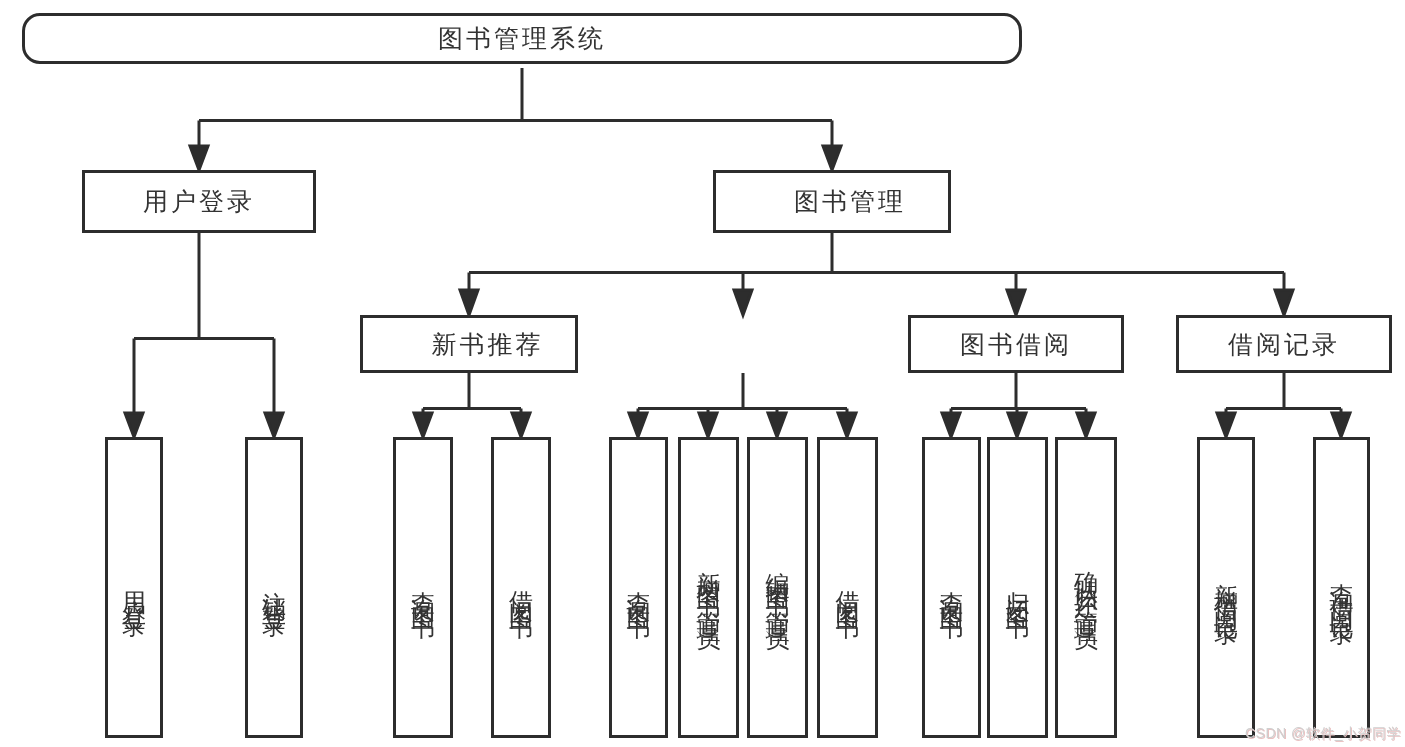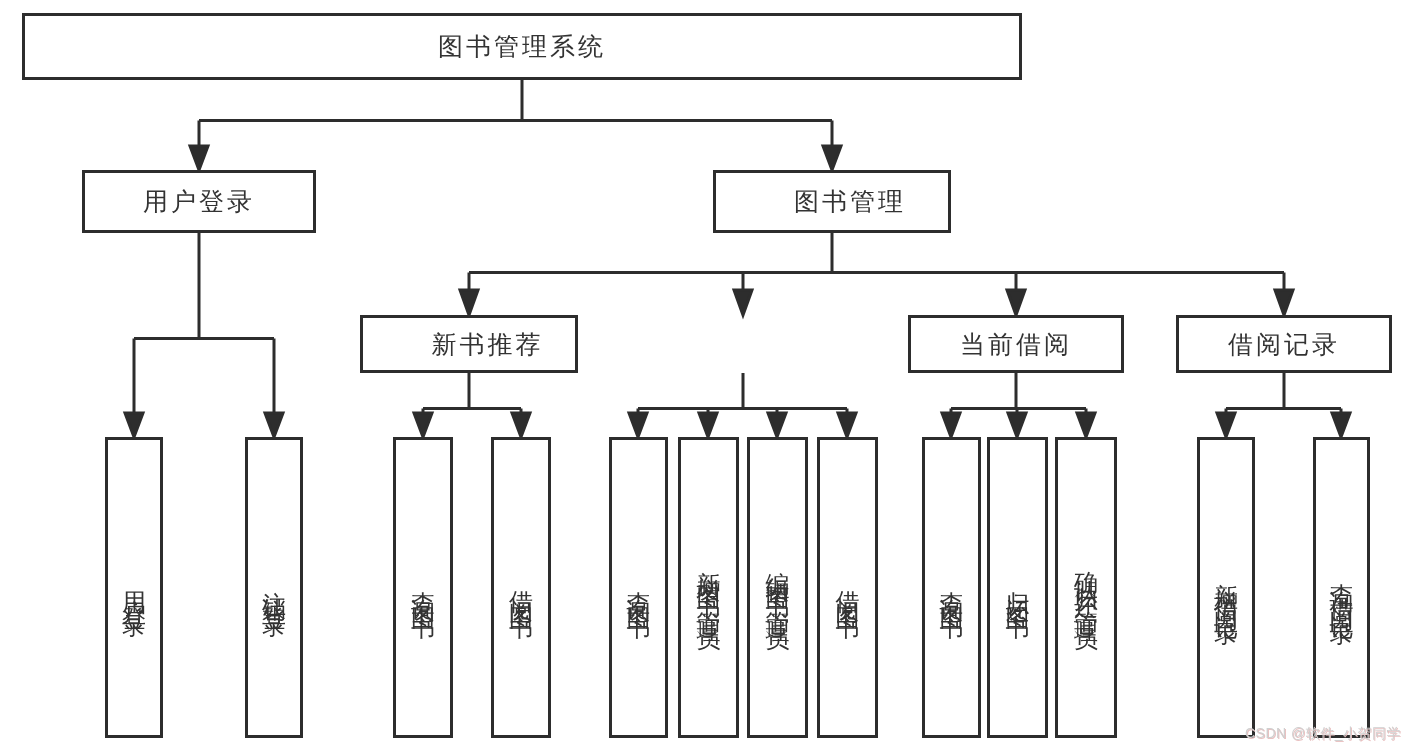--- a/index.html
+++ b/index.html
@@ -30,21 +30,21 @@
     color: #333333;
   }
   .box-v .lbl {
     writing-mode: vertical-rl;
     font-size: 24px;
     letter-spacing: 8px;
     line-height: 1;
     color: #333333;
   }
   
-  .b-root { left: 22px;  top: 13px;  width: 1000px; height: 67px; }
+  .b-root { left: 22px;  top: 13px;  width: 1000px; height: 51px; border-radius: 18px; }
   
   .b-l2a  { left: 82px;  top: 170px; width: 234px;  height: 63px; }
   .b-l2b  { left: 713px; top: 170px; width: 238px;  height: 63px; padding-left: 36px; }
   
   .b-l3a  { left: 360px;  top: 315px; width: 218px; height: 58px; padding-left: 37px; }
   .b-l3b  { left: 635px;  top: 315px; width: 216px; height: 58px; }
   .b-l3c  { left: 908px;  top: 315px; width: 216px; height: 58px; }
   .b-l3d  { left: 1176px; top: 315px; width: 216px; height: 58px; }
   
   .leaf   { top: 437px; height: 301px; }
@@ -124,21 +124,21 @@
     <span class="lbl">用户登录</span>
   </div>
   <div class="box box-h b-l2b">
     <span class="lbl">图书管理</span>
   </div>
 
   <div class="box box-h b-l3a">
     <span class="lbl">新书推荐</span>
   </div>
   <div class="box box-h b-l3c">
-    <span class="lbl">当前借阅</span>
+    <span class="lbl">图书借阅</span>
   </div>
   <div class="box box-h b-l3d">
     <span class="lbl">借阅记录</span>
   </div>
 
   <div class="box box-v leaf b-g1a">
     <span class="lbl">用户登录</span>
   </div>
   <div class="box box-v leaf b-g1b">
     <span class="lbl">注销登录</span>

